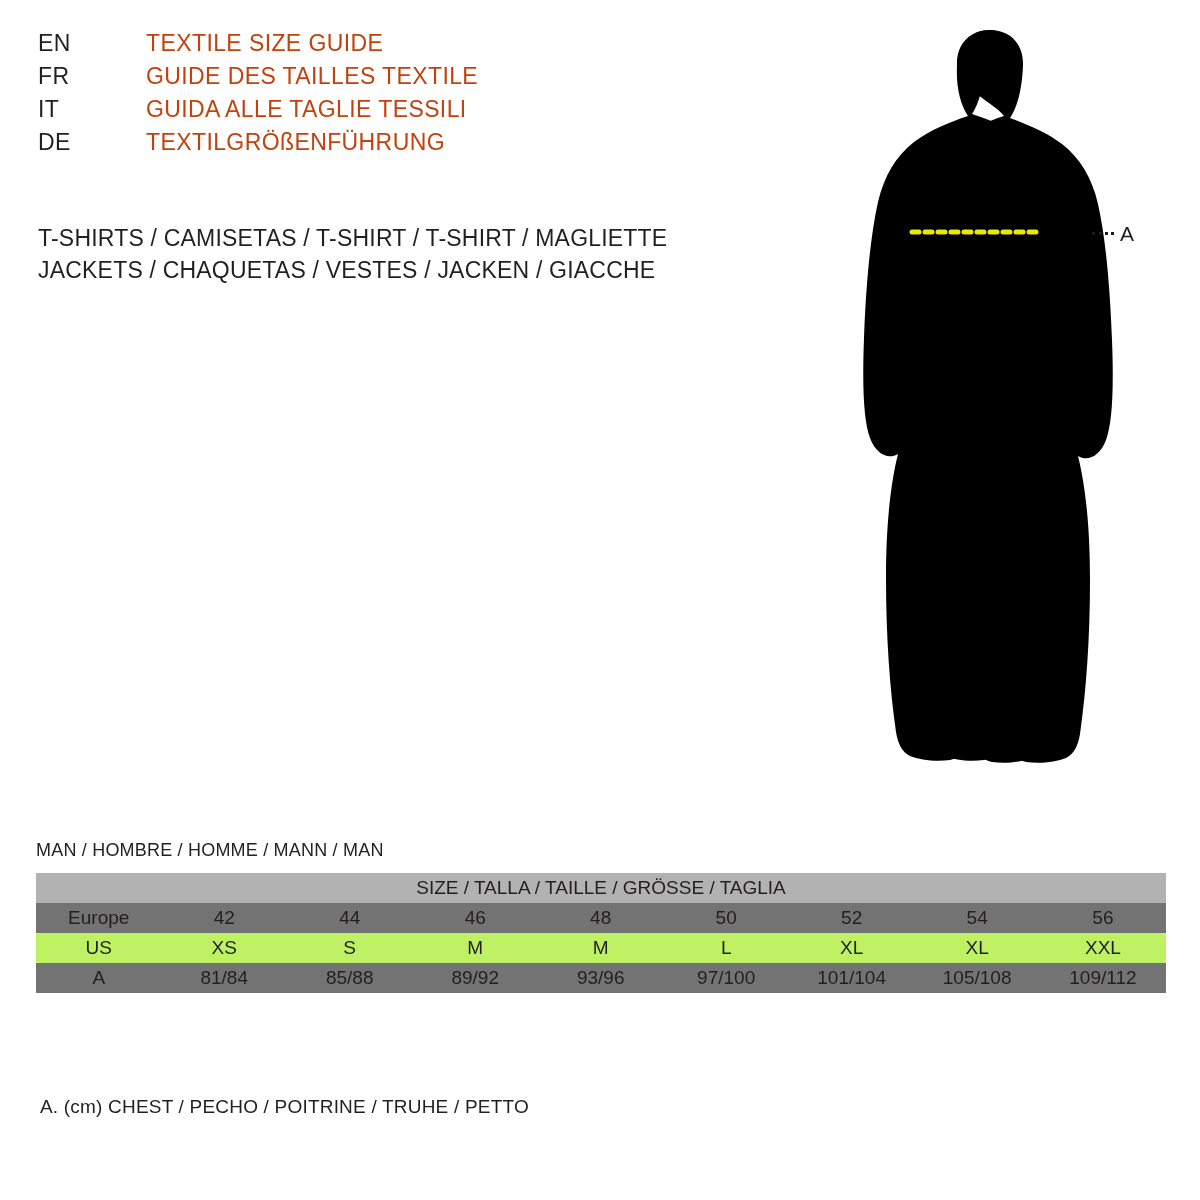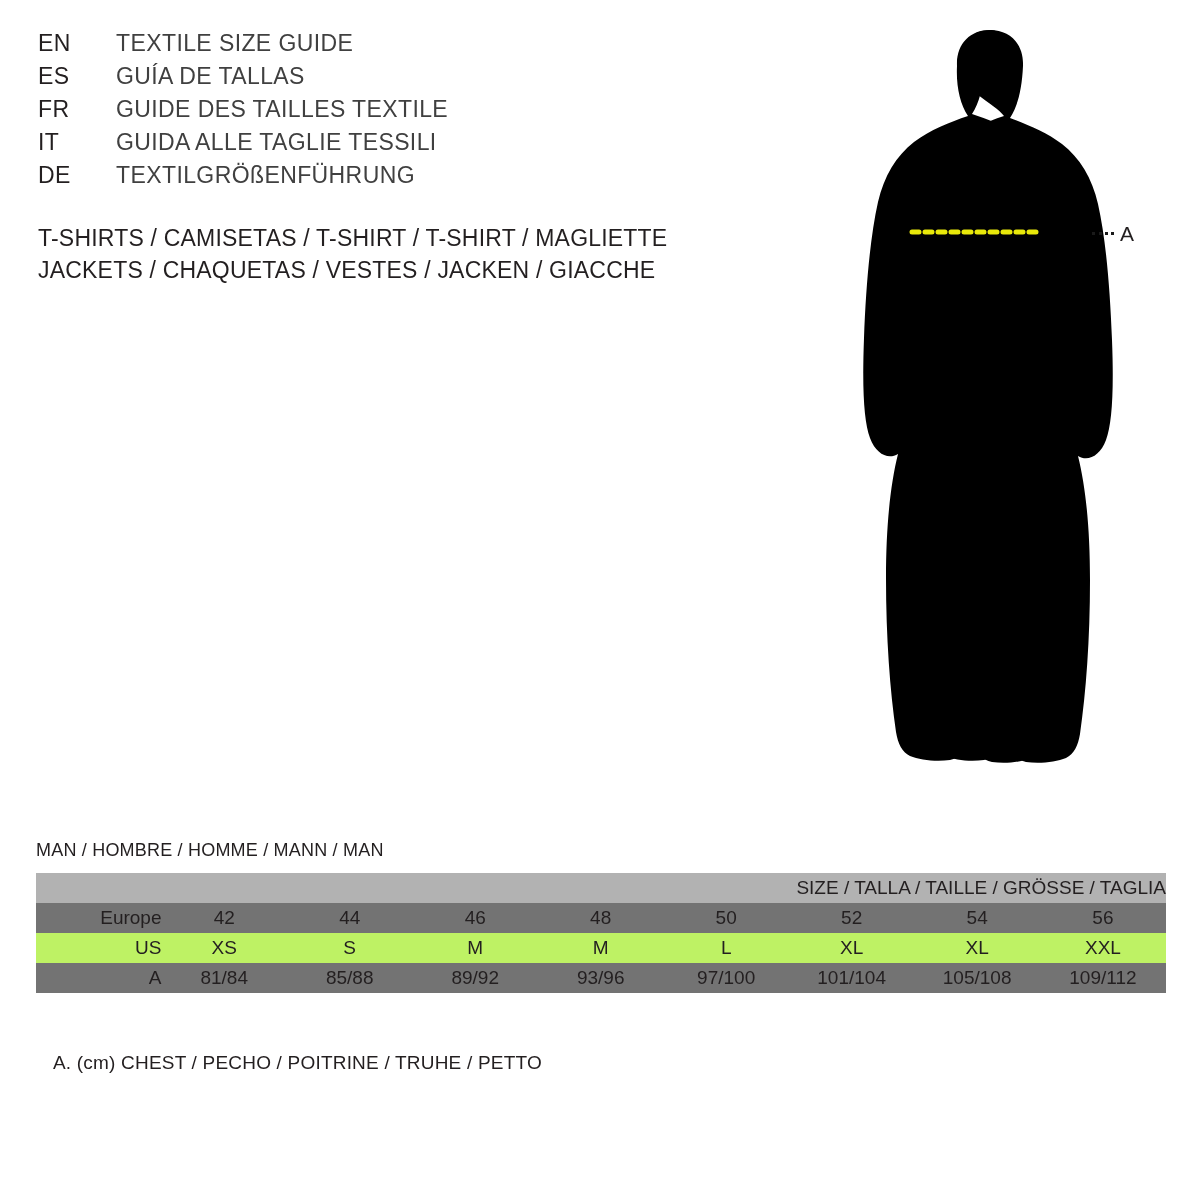--- a/index.html
+++ b/index.html
@@ -20,31 +20,32 @@
   .lang-block {
     position: absolute;
     left: 38px;
     top: 30px;
     width: 700px;
   }
   .lang-row {
     display: flex;
     align-items: baseline;
     height: 33px;
+    gap: 30px;
   }
   .lang-code {
     width: 78px;
     font-size: 23px;
     letter-spacing: 0.4px;
     color: #231f20;
   }
   .lang-text {
     font-size: 23px;
     letter-spacing: 0.4px;
-    color: #404040;
+    color: #c2410c;
     white-space: nowrap;
   }
 
   .category-block {
     position: absolute;
     left: 38px;
     top: 222px;
     width: 760px;
   }
   .category-line {
@@ -111,44 +112,39 @@
   .row-head td {
     background: #b2b2b2;
     font-size: 19px;
     height: 32px;
   }
   .row-alt td { background: #bef264; }
   .row-plain td { background: #737373; }
   .col-label {
     width: 168px;
     padding-left: 8px;
-    text-align: right;
+    text-align: center;
   }
   .cell { text-align: center; }
   .footnote {
     position: absolute;
     left: 40px;
-    top: 1052px;
+    top: 1096px;
     font-size: 19px;
     color: #231f20;
     letter-spacing: 0.2px;
-    margin-left: 13px;
   }
 </style>
 </head>
 <body>
 
 <div class="lang-block">
   <div class="lang-row">
     <span class="lang-code">EN</span>
     <span class="lang-text">TEXTILE SIZE GUIDE</span>
-  </div>
-  <div class="lang-row">
-    <span class="lang-code">ES</span>
-    <span class="lang-text">GUÍA DE TALLAS</span>
   </div>
   <div class="lang-row">
     <span class="lang-code">FR</span>
     <span class="lang-text">GUIDE DES TAILLES TEXTILE</span>
   </div>
   <div class="lang-row">
     <span class="lang-code">IT</span>
     <span class="lang-text">GUIDA ALLE TAGLIE TESSILI</span>
   </div>
   <div class="lang-row">

